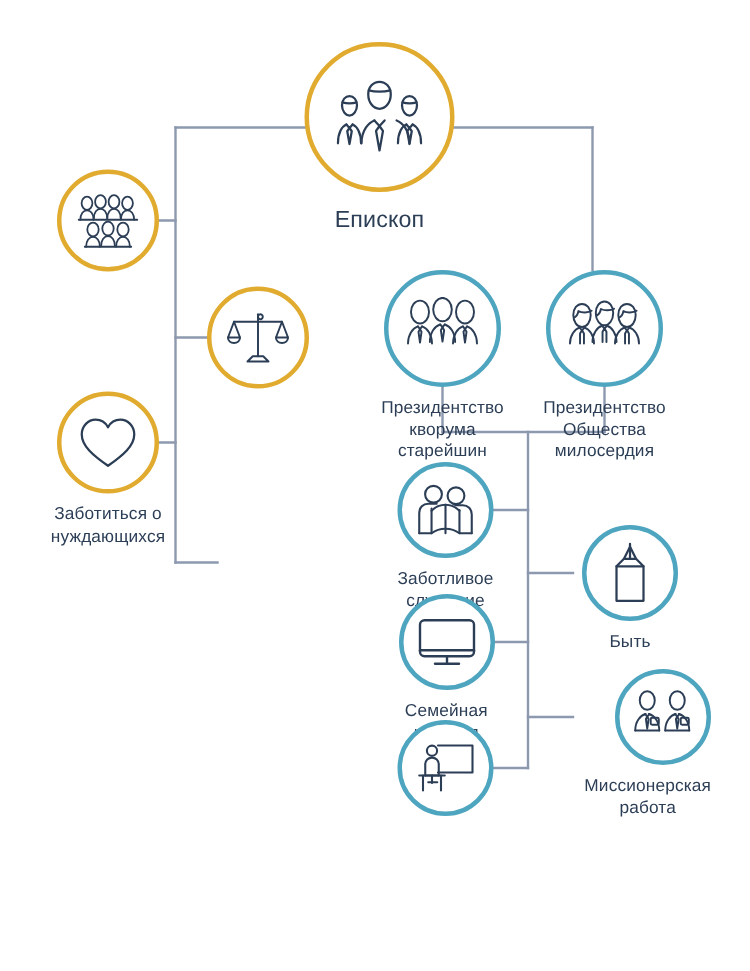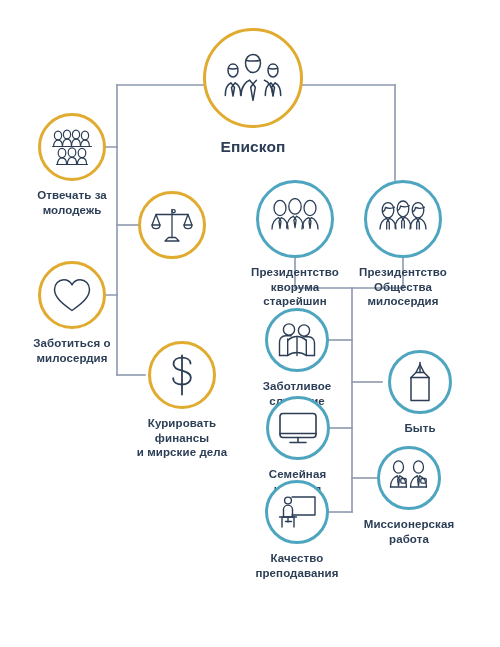--- a/index.html
+++ b/index.html
@@ -44,21 +44,20 @@
   .ring.blue  { border: 3px solid #4ea5bf; }
   .ring svg { display: block; }
   .label {
     margin-top: 7px;
     text-align: center;
     color: #2c3e56;
     font-size: 11.5px;
     line-height: 14.5px;
     white-space: pre-line;
     letter-spacing: .1px;
-    font-weight: bold;
   }
   .label.big {
     font-size: 15.5px;
     line-height: 19px;
     margin-top: 9px;
   }
 </style>
 </head>
 <body>
 
@@ -147,22 +146,20 @@
               <ellipse cx="22" cy="24.4" rx="3.8" ry="4.6"></ellipse>
               <path d="M17.4 36c0-4.2 2.1-6.6 4.6-6.6s4.6 2.4 4.6 6.6"></path>
               <ellipse cx="32" cy="25" rx="3.8" ry="4.6"></ellipse>
               <path d="M27.4 36.5c0-4.2 2.1-6.6 4.6-6.6s4.6 2.4 4.6 6.6"></path>
               <path d="M6.5 36.5h31"></path>
             </g>
           </g>
         </svg>
       </span>
     </div>
-    <div class="label">Отвечать за
-молодежь</div>
   </div>
 
   <div class="node" style="left:122px; top:191px; width:100px;">
     <div class="ring gold" style="width:68px; height:68px;">
       <span>
         <svg width="42" height="40" viewBox="0 0 42 40">
           <g fill="none" stroke="#2c3e56" stroke-width="1.3" stroke-linecap="round" stroke-linejoin="round">
             <path d="M21 4.5v28"></path>
             <path d="M5 9.5h32"></path>
             <path d="M21 6.2a1.6 1.6 0 1 0 0-.1z"></path>
@@ -182,37 +179,23 @@
 
   <div class="node" style="left:22px; top:261px; width:100px;">
     <div class="ring gold" style="width:68px; height:68px;">
       <span>
         <svg width="40" height="36" viewBox="0 0 40 36">
           <path d="M20 33.5C10 26.5 2.5 20.2 2.5 12.6 2.5 6.9 6.8 2.8 11.8 2.8c3.6 0 6.6 2.1 8.2 5 1.6-2.9 4.6-5 8.2-5 5 0 9.3 4.1 9.3 9.8 0 7.6-7.5 13.9-17.5 20.9z" fill="none" stroke="#2c3e56" stroke-width="1.5" stroke-linejoin="round"></path>
         </svg>
       </span>
     </div>
     <div class="label">Заботиться о
-милосердия</div>
-  </div>
-
-  <div class="node" style="left:122px; top:341px; width:120px;">
-    <div class="ring gold" style="width:68px; height:68px;">
-      <span>
-        <svg width="32" height="44" viewBox="0 0 32 44">
-          <g fill="none" stroke="#2c3e56" stroke-width="1.8" stroke-linecap="round" stroke-linejoin="round">
-            <path d="M16 2.5v39"></path>
-            <path d="M24.5 10.5c0-3.8-3.8-5.8-8.5-5.8s-8.5 2.3-8.5 6.2c0 4.2 4 5.6 8.5 6.8 4.5 1.2 8.8 2.6 8.8 7.2 0 4.2-4.1 6.6-8.8 6.6s-8.8-2.2-8.8-6.3"></path>
-          </g>
-        </svg>
-      </span>
-    </div>
-    <div class="label">Курировать финансы
-и мирские дела</div>
-  </div>
+нуждающихся</div>
+  </div>
+
 
   <div class="node" style="left:245px; top:180px; width:100px;">
     <div class="ring blue" style="width:78px; height:78px;">
       <span>
         <svg width="52" height="42" viewBox="0 0 52 42">
           <g fill="none" stroke="#2c3e56" stroke-width="1.3" stroke-linecap="round" stroke-linejoin="round">
 
             <ellipse cx="11" cy="10" rx="6" ry="7.6"></ellipse>
             <path d="M3 31c0-6 3.2-10.3 6.6-11.4M12.4 19.6C15.8 20.7 19 25 19 31"></path>
             <path d="M9.6 19.6L11 21.4l1.4-1.8"></path>
@@ -317,21 +300,21 @@
             <path d="M2 22.5h36"></path>
             <path d="M20 26.5v4"></path>
             <path d="M12 31.5h16"></path>
           </g>
         </svg>
       </span>
     </div>
     <div class="label">Семейная история</div>
   </div>
 
-  <div class="node" style="left:362px; top:446px; width:94px;">
+  <div class="node" style="left:380px; top:446px; width:94px;align-items:flex-end;">
     <div class="ring blue" style="width:64px; height:64px;">
       <span>
         <svg width="44" height="36" viewBox="0 0 44 36">
           <g fill="none" stroke="#2c3e56" stroke-width="1.3" stroke-linecap="round" stroke-linejoin="round">
 
             <ellipse cx="11.5" cy="7" rx="5" ry="6.2"></ellipse>
             <path d="M3.5 27c0-6 3.2-10 7-11M12.5 16c3.8 1 7 5 7 11"></path>
             <path d="M10 16l1.5 1.8L13 16"></path>
             <path d="M11.5 17.8l-.9 1.6.9 6.4.9-6.4-.9-1.6z"></path>
             <rect x="13.8" y="18.5" width="5.4" height="4.6" rx="1"></rect>
@@ -365,17 +348,15 @@
             <path d="M7.5 24h9"></path>
 
             <path d="M3.5 24h17"></path>
             <path d="M6 24v10M18 24v10"></path>
             <path d="M9.5 28.5h6"></path>
             <path d="M12 24v5"></path>
           </g>
         </svg>
       </span>
     </div>
-    <div class="label">Качество
-преподавания</div>
   </div>
 
 </div>
 
 </body></html>

